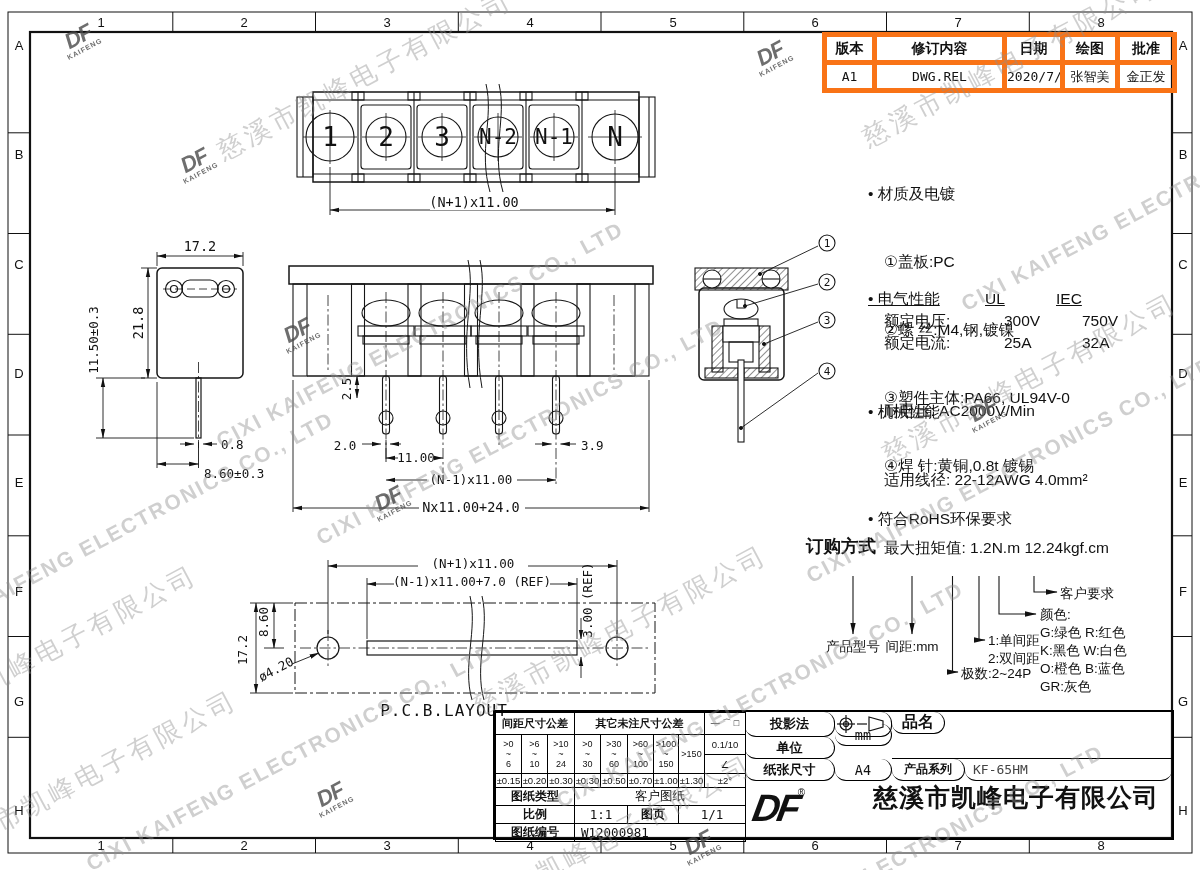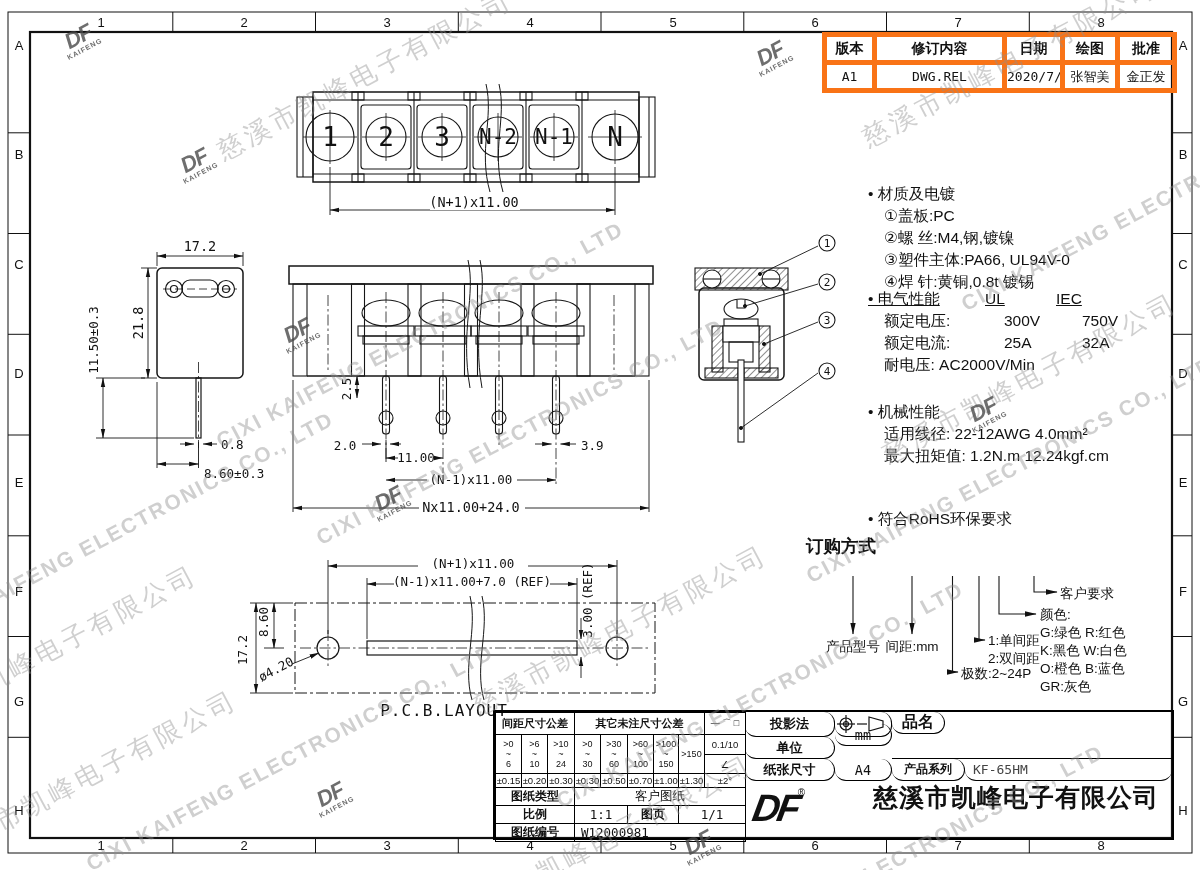--- a/index.html
+++ b/index.html
@@ -17,21 +17,21 @@
   .co{font:11px "DejaVu Sans Mono",monospace;fill:#111;text-anchor:middle;}
   .pcbl{font:16px "DejaVu Sans Mono",monospace;fill:#111;text-anchor:middle;letter-spacing:1px;}
   
   #rev{left:822px;top:32px;width:350px;}
   #rev table{border-collapse:collapse;table-layout:fixed;width:350px;}
   #rev td{border:5px solid #f97316;height:23px;text-align:center;padding:0;overflow:hidden;}
   #rev .hd{font-weight:bold;font-size:14px;}
   .mono{font-family:"DejaVu Sans Mono",monospace;}
   
   .spec{left:868px;width:312px;font-size:15.5px;line-height:22px;white-space:nowrap;}
-  .spec .ind{padding-left:16px;}
+  .spec .ind{padding-left:16px;margin-top:46px;}
   .erow{display:flex;padding-left:16px;}
   .erow .l{width:78px;display:inline-block;}
   .erow .a{width:78px;display:inline-block;margin-left:42px;}
   .etitle{display:flex;text-decoration:underline;}
   .etitle .t{width:117px;display:inline-block;}
   .etitle .u{width:71px;display:inline-block;}
   
   #ord-title{left:806px;top:534px;font-size:17.5px;font-weight:bold;}
   #ord-pn{left:822px;top:553px;font:bold 15px "DejaVu Sans Mono",monospace;white-space:nowrap;}
   #ord-pn .useg{border-bottom:1.6px solid #000;padding-bottom:1px;display:inline-block;}

